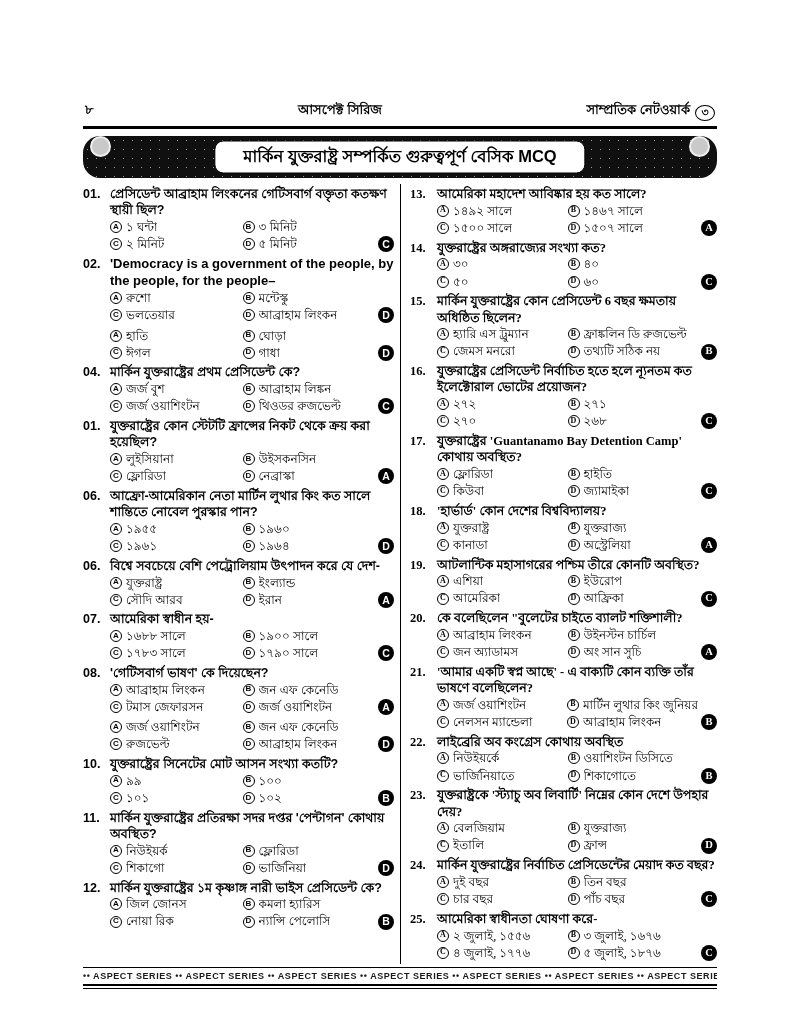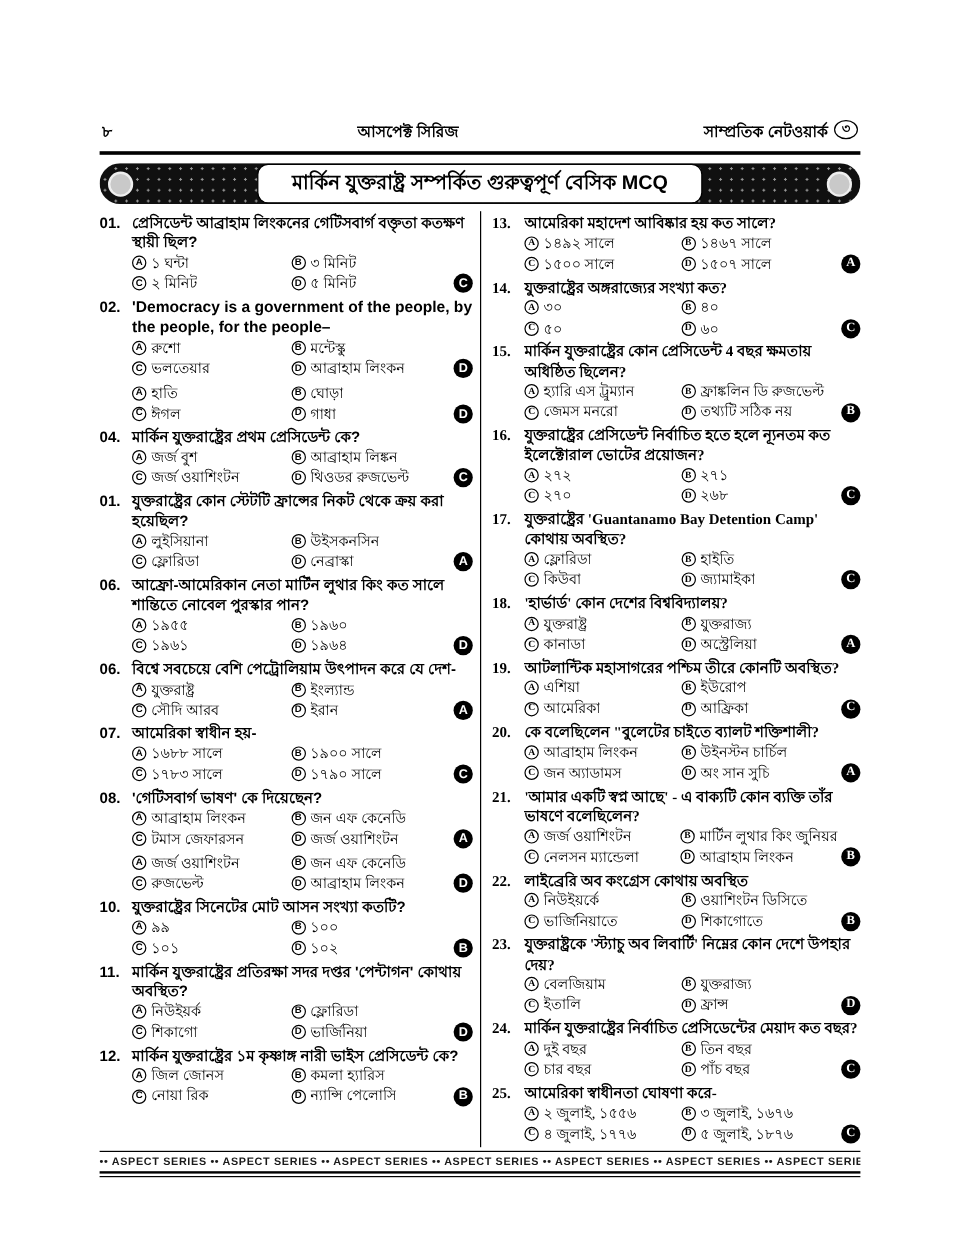--- a/index.html
+++ b/index.html
@@ -10,35 +10,35 @@
     -webkit-font-smoothing:antialiased;
   }
   .page { width:634px; margin:0 auto; padding-top:100px; }
 
   
   .hdr {
     display:flex; justify-content:space-between; align-items:center;
     font-size:13px; font-weight:bold; padding:0 2px 5px 2px;
     border-bottom:3px solid #000;
   }
-  .hdr-right { display:flex; align-items:flex-start; }
+  .hdr-right { display:flex; align-items:flex-end; }
   .issue-badge {
     display:inline-flex; align-items:center; justify-content:center;
     width:20px; height:16px; border:1.5px solid #000; border-radius:50%;
     font-size:11px; margin-left:5px; font-weight:bold;
   }
 
   
   .banner {
-    position:relative; margin-top:7px; height:34px;
+    position:relative; margin-top:7px; height:42px;
     background-color:#101010;
     background-image:radial-gradient(#9a9a9a 0.9px, transparent 1px);
     background-size:9px 9px;
     border-radius:17px;
-    display:flex; align-items:center; justify-content:space-between;
+    display:flex; align-items:flex-start; justify-content:space-between;
     padding:0 7px;
   }
   .banner-circle {
     width:21px; height:21px; border-radius:50%;
     background:#c9c9c9; border:2px solid #efefef; flex:none;
   }
   .banner-title-box {
     position:absolute; left:50%; top:50%; transform:translate(-50%,-50%);
     background:#fff; border:1.5px solid #000; border-radius:9px;
     padding:2px 28px; white-space:nowrap;
@@ -486,21 +486,21 @@
             <div class="opt">
               <span class="opt-letter">D</span>
               <span class="opt-text">৬০</span>
             </div>
             <span class="ans">C</span>
           </div>
         </div>
         <div class="q">
           <div class="q-head">
             <span class="q-num">15.</span>
-            <span class="q-text">মার্কিন যুক্তরাষ্ট্রের কোন প্রেসিডেন্ট 4 বছর ক্ষমতায় অধিষ্ঠিত ছিলেন?</span>
+            <span class="q-text">মার্কিন যুক্তরাষ্ট্রের কোন প্রেসিডেন্ট 6 বছর ক্ষমতায় অধিষ্ঠিত ছিলেন?</span>
           </div>
           <div class="opts">
             <div class="opt">
               <span class="opt-letter">A</span>
               <span class="opt-text">হ্যারি এস ট্রুম্যান</span>
             </div>
             <div class="opt">
               <span class="opt-letter">B</span>
               <span class="opt-text">ফ্রাঙ্কলিন ডি রুজভেল্ট</span>
             </div>

